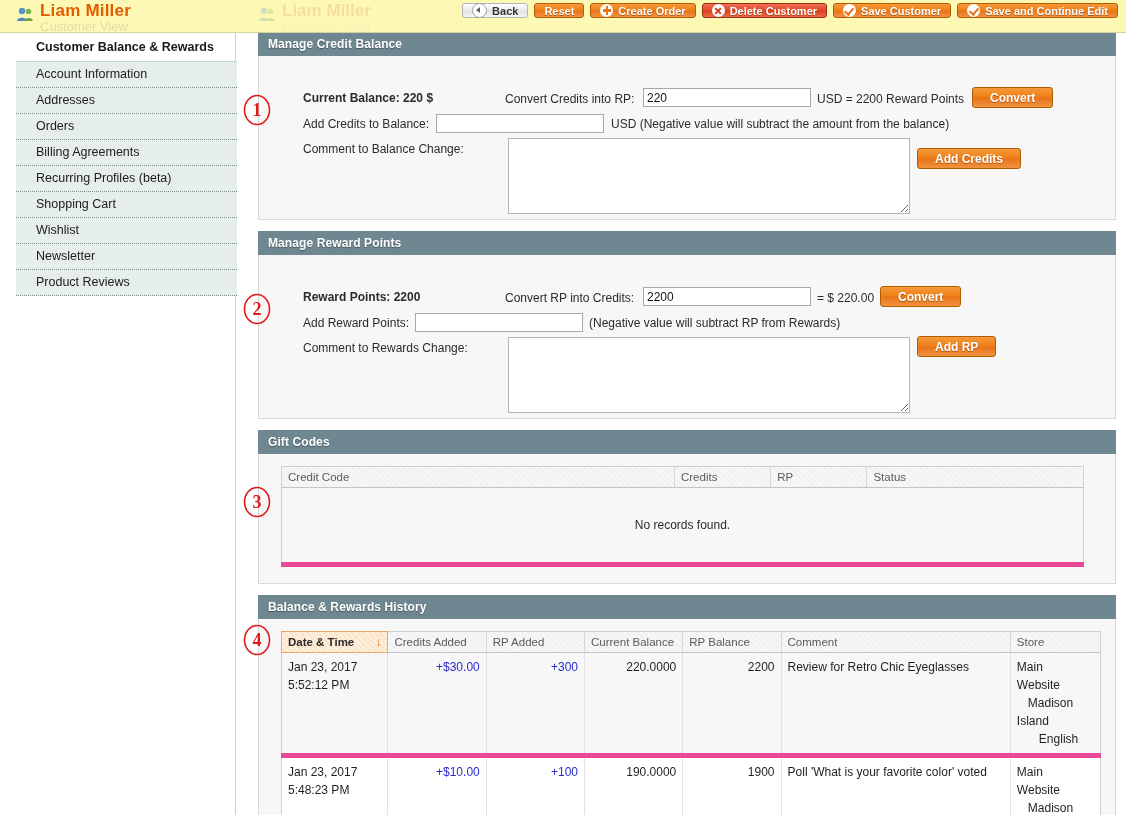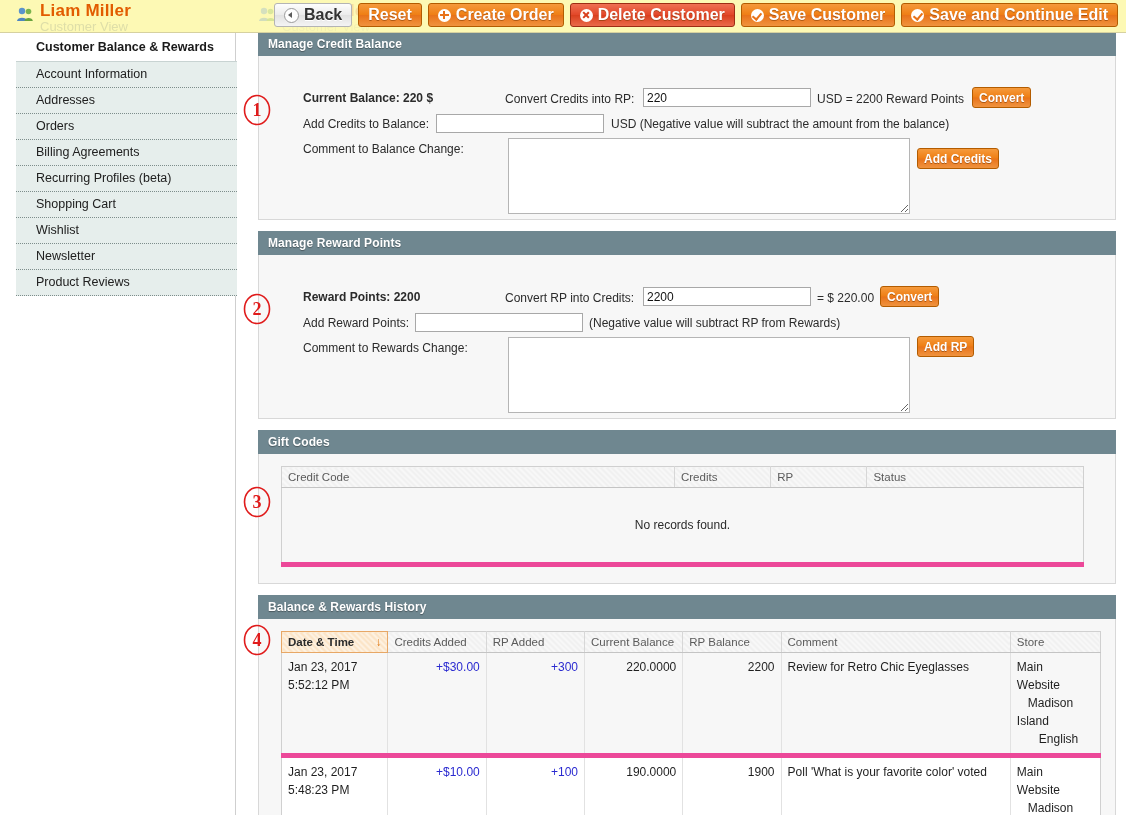--- a/index.html
+++ b/index.html
@@ -57,23 +57,23 @@
   }
   .ghost-title-wrap .g-sub {
     position: absolute; left: 24px; top: 19px;
     font-size: 13px; color: #dcdcb0; white-space: nowrap;
   }
 
   
   .btn-row { position: absolute; right: 8px; top: 3px; display: flex; gap: 6px; }
   .btn {
     display: inline-flex; align-items: center; gap: 5px;
-    height: 24px; padding: 0 9px;
+    height: 15px; padding: 0 9px;
     border-radius: 3px;
-    font-size: 16px; font-weight: bold;
+    font-size: 11px; font-weight: bold;
     color: #ffffff;
     border: 1px solid #b35c00;
     background: linear-gradient(to bottom, #f59a3c 0%, #ef7f15 48%, #e8731a 52%, #f0933f 100%);
     text-shadow: 0 1px 0 rgba(120,55,0,.55);
     white-space: nowrap;
     cursor: pointer;
     box-sizing: border-box;
   }
   .btn.gray {
     color: #333;
@@ -181,21 +181,21 @@
     background: #ffffff;
     font-family: "Liberation Sans", sans-serif;
     font-size: 12px;
     box-sizing: border-box;
     resize: both;
     outline: none;
   }
   .sm-btn {
     display: inline-block;
     height: 21px; line-height: 21px;
-    padding: 0 6px;
+    padding: 0 17px;
     border-radius: 3px;
     border: 1px solid #b35c00;
     background: linear-gradient(to bottom, #f59a3c 0%, #ef7f15 48%, #e8731a 52%, #f0933f 100%);
     color: #fff; font-size: 12px; font-weight: bold;
     text-shadow: 0 1px 0 rgba(120,55,0,.55);
     cursor: pointer; box-sizing: border-box;
     white-space: nowrap;
   }
 
   

